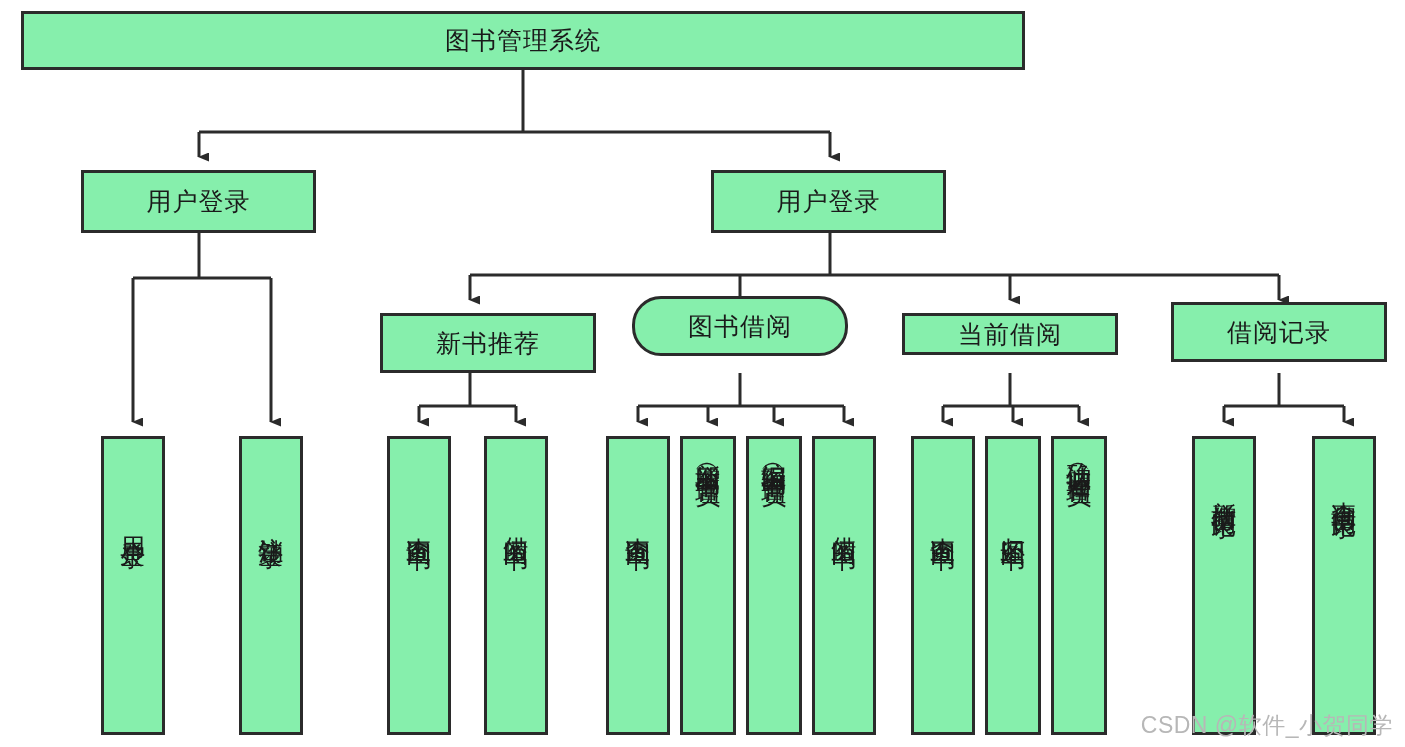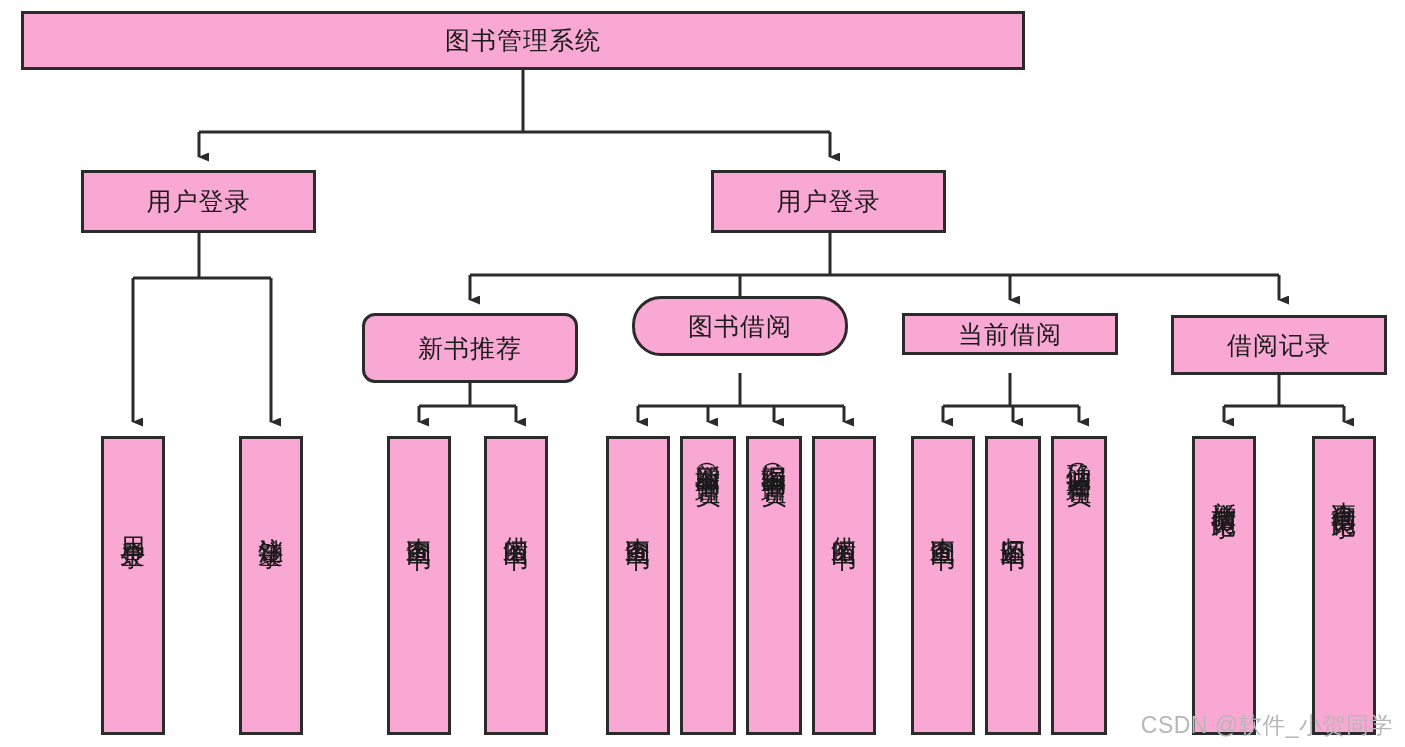--- a/index.html
+++ b/index.html
@@ -21,21 +21,21 @@
     position: absolute;
     left: 0;
     top: 0;
     width: 1405px;
     height: 747px;
     pointer-events: none;
   }
   .node {
     position: absolute;
     box-sizing: border-box;
-    background: #f9a8d4;
+    background: #86efac;
     border: 3px solid #2b2b2b;
     display: flex;
     align-items: center;
     justify-content: center;
     color: #1a1a1a;
   }
   .node.horiz {
     font-size: 25px;
     letter-spacing: 1px;
   }
@@ -127,30 +127,30 @@
     <span class="htext">图书管理系统</span>
   </div>
 
   <div class="node horiz" style="left:81px; top:170px; width:235px; height:63px;">
     <span class="htext">用户登录</span>
   </div>
   <div class="node horiz" style="left:711px; top:170px; width:235px; height:63px;">
     <span class="htext">用户登录</span>
   </div>
 
-  <div class="node horiz" style="left:362px; top:313px; width:216px; height:70px;border-radius:13px;">
+  <div class="node horiz" style="left:380px; top:313px; width:216px; height:60px;">
     <span class="htext">新书推荐</span>
   </div>
   <div class="node horiz" style="left:632px; top:296px; width:216px; height:60px;border-radius:29px;">
     <span class="htext">图书借阅</span>
   </div>
   <div class="node horiz" style="left:902px; top:313px; width:216px; height:42px;">
     <span class="htext">当前借阅</span>
   </div>
-  <div class="node horiz" style="left:1171px; top:315px; width:216px; height:60px;">
+  <div class="node horiz" style="left:1171px; top:302px; width:216px; height:60px;">
     <span class="htext">借阅记录</span>
   </div>
 
   <div class="node leaf" style="left:101px; top:436px; width:64px; height:299px; padding-top:78px;">
     <span class="vtext">用户登录</span>
   </div>
   <div class="node leaf" style="left:239px; top:436px; width:64px; height:299px; padding-top:78px;">
     <span class="vtext">注销登录</span>
   </div>
 

